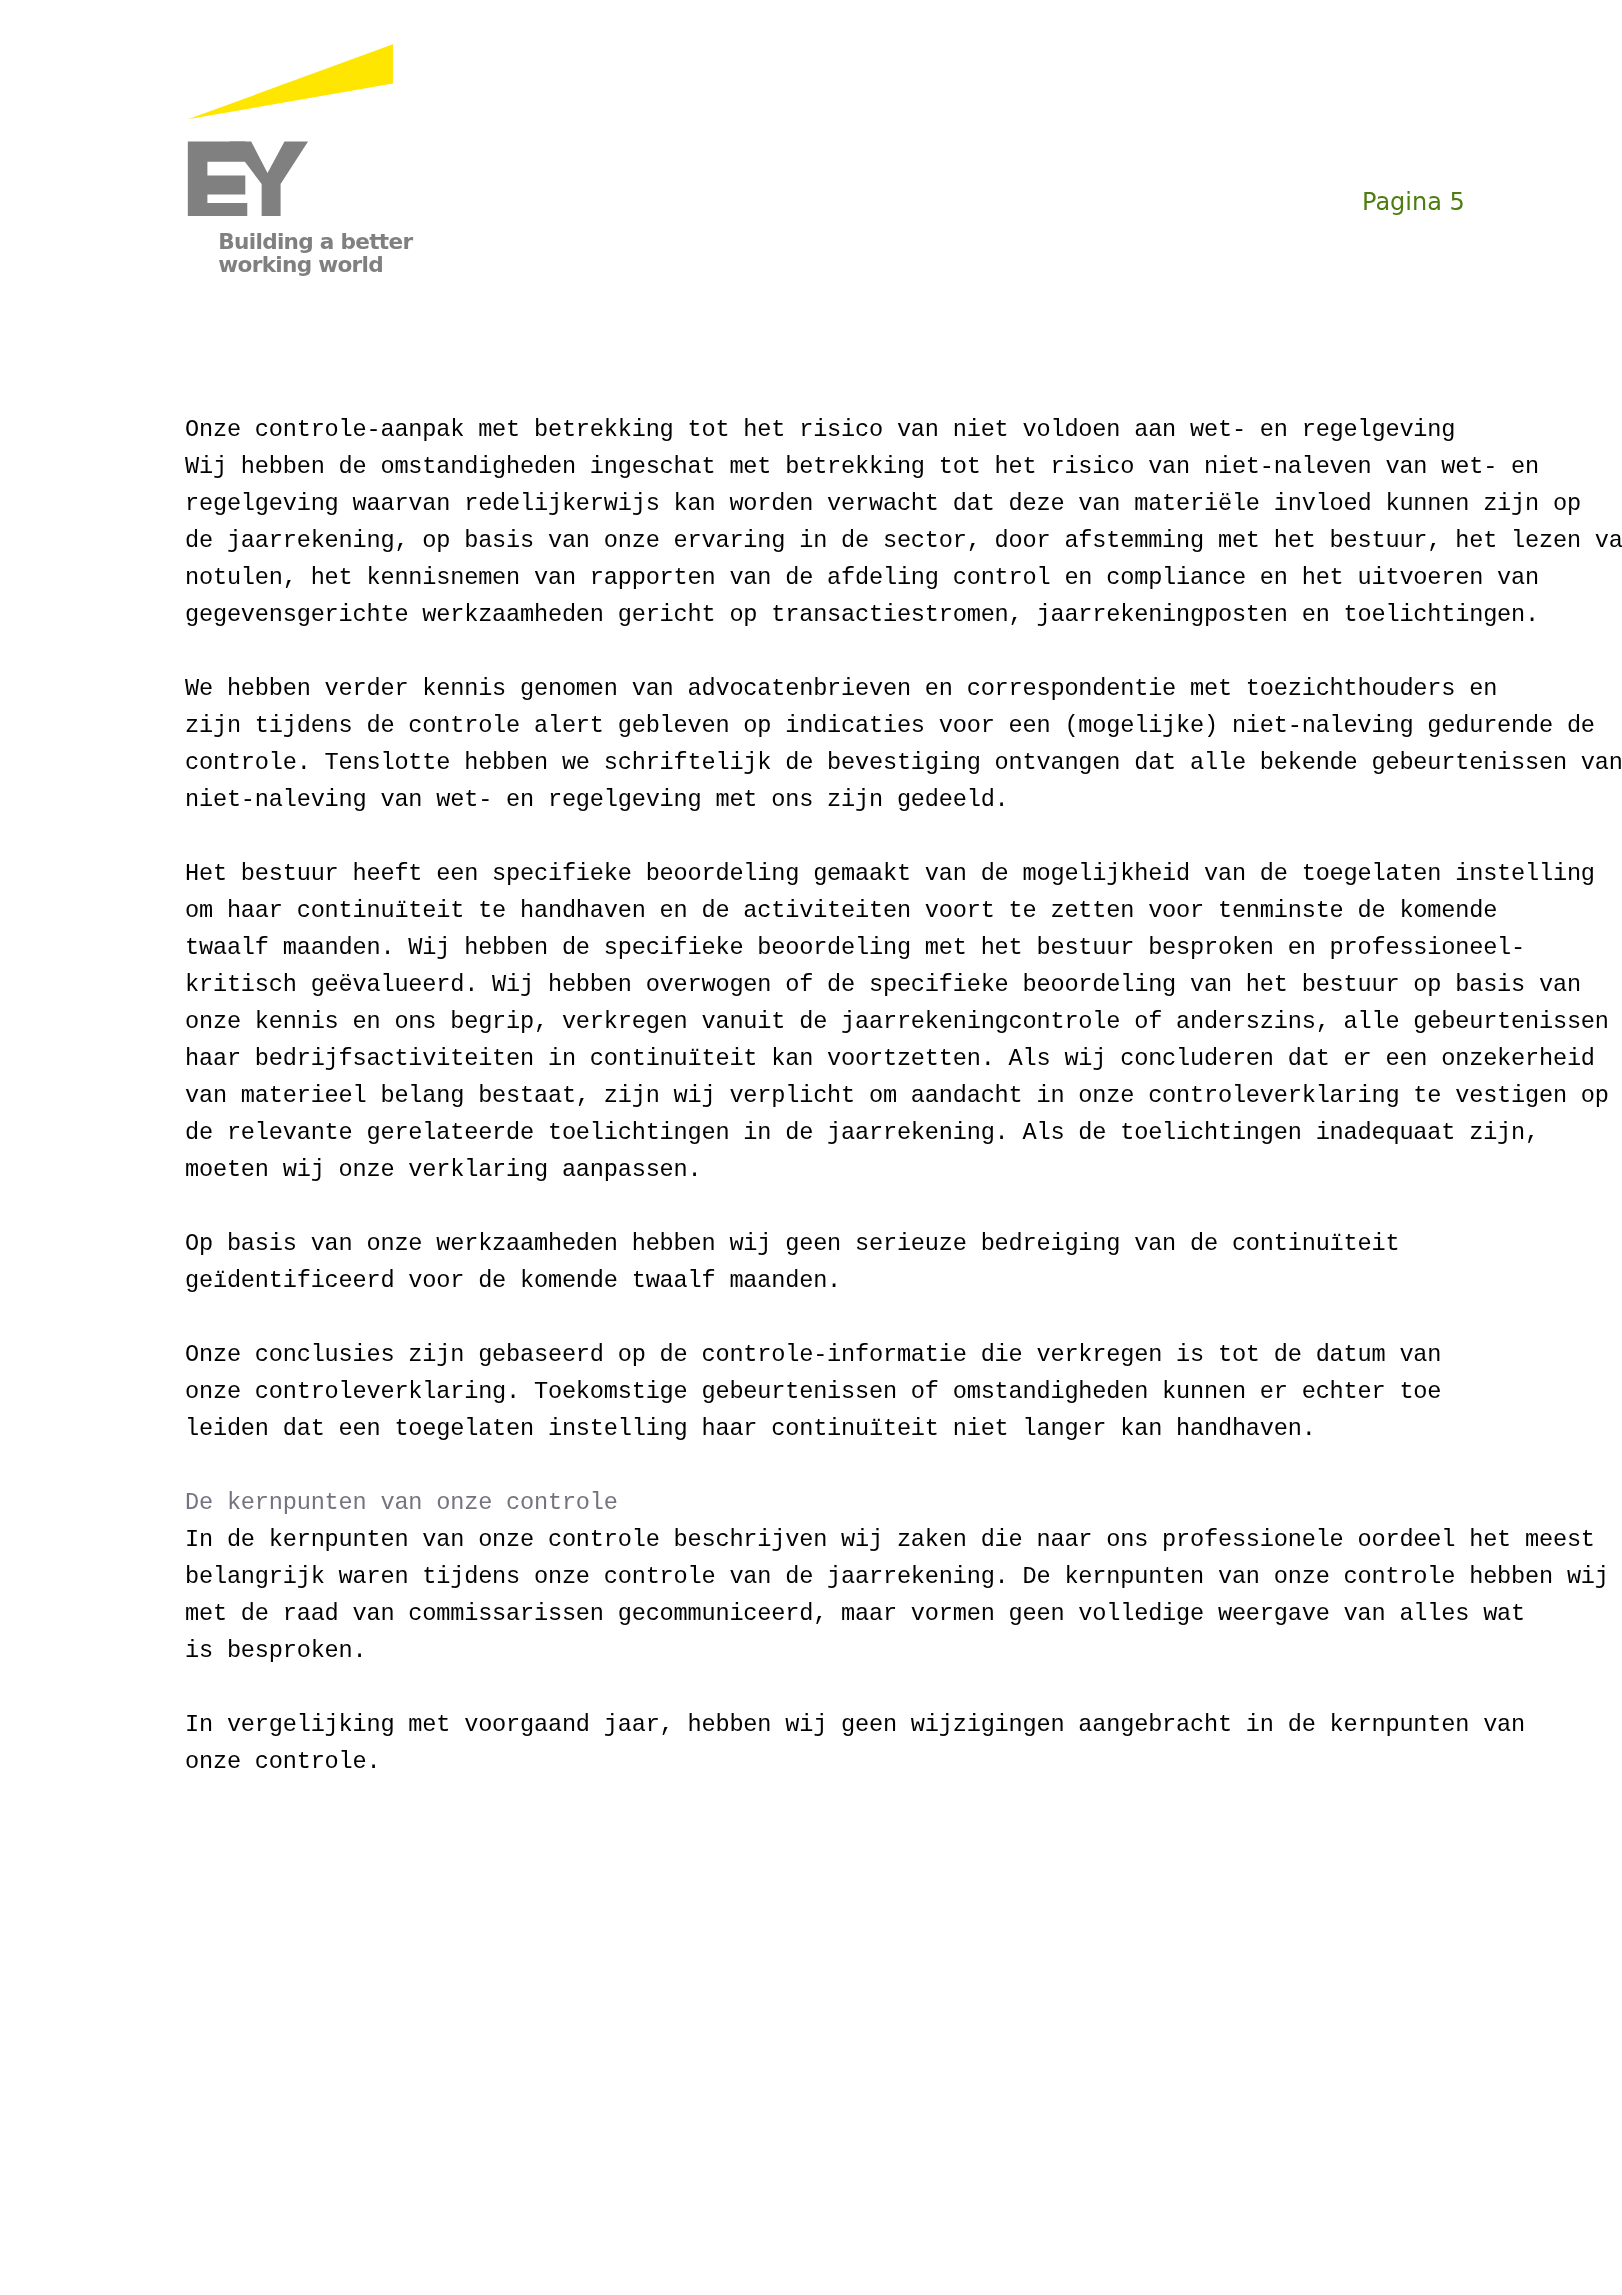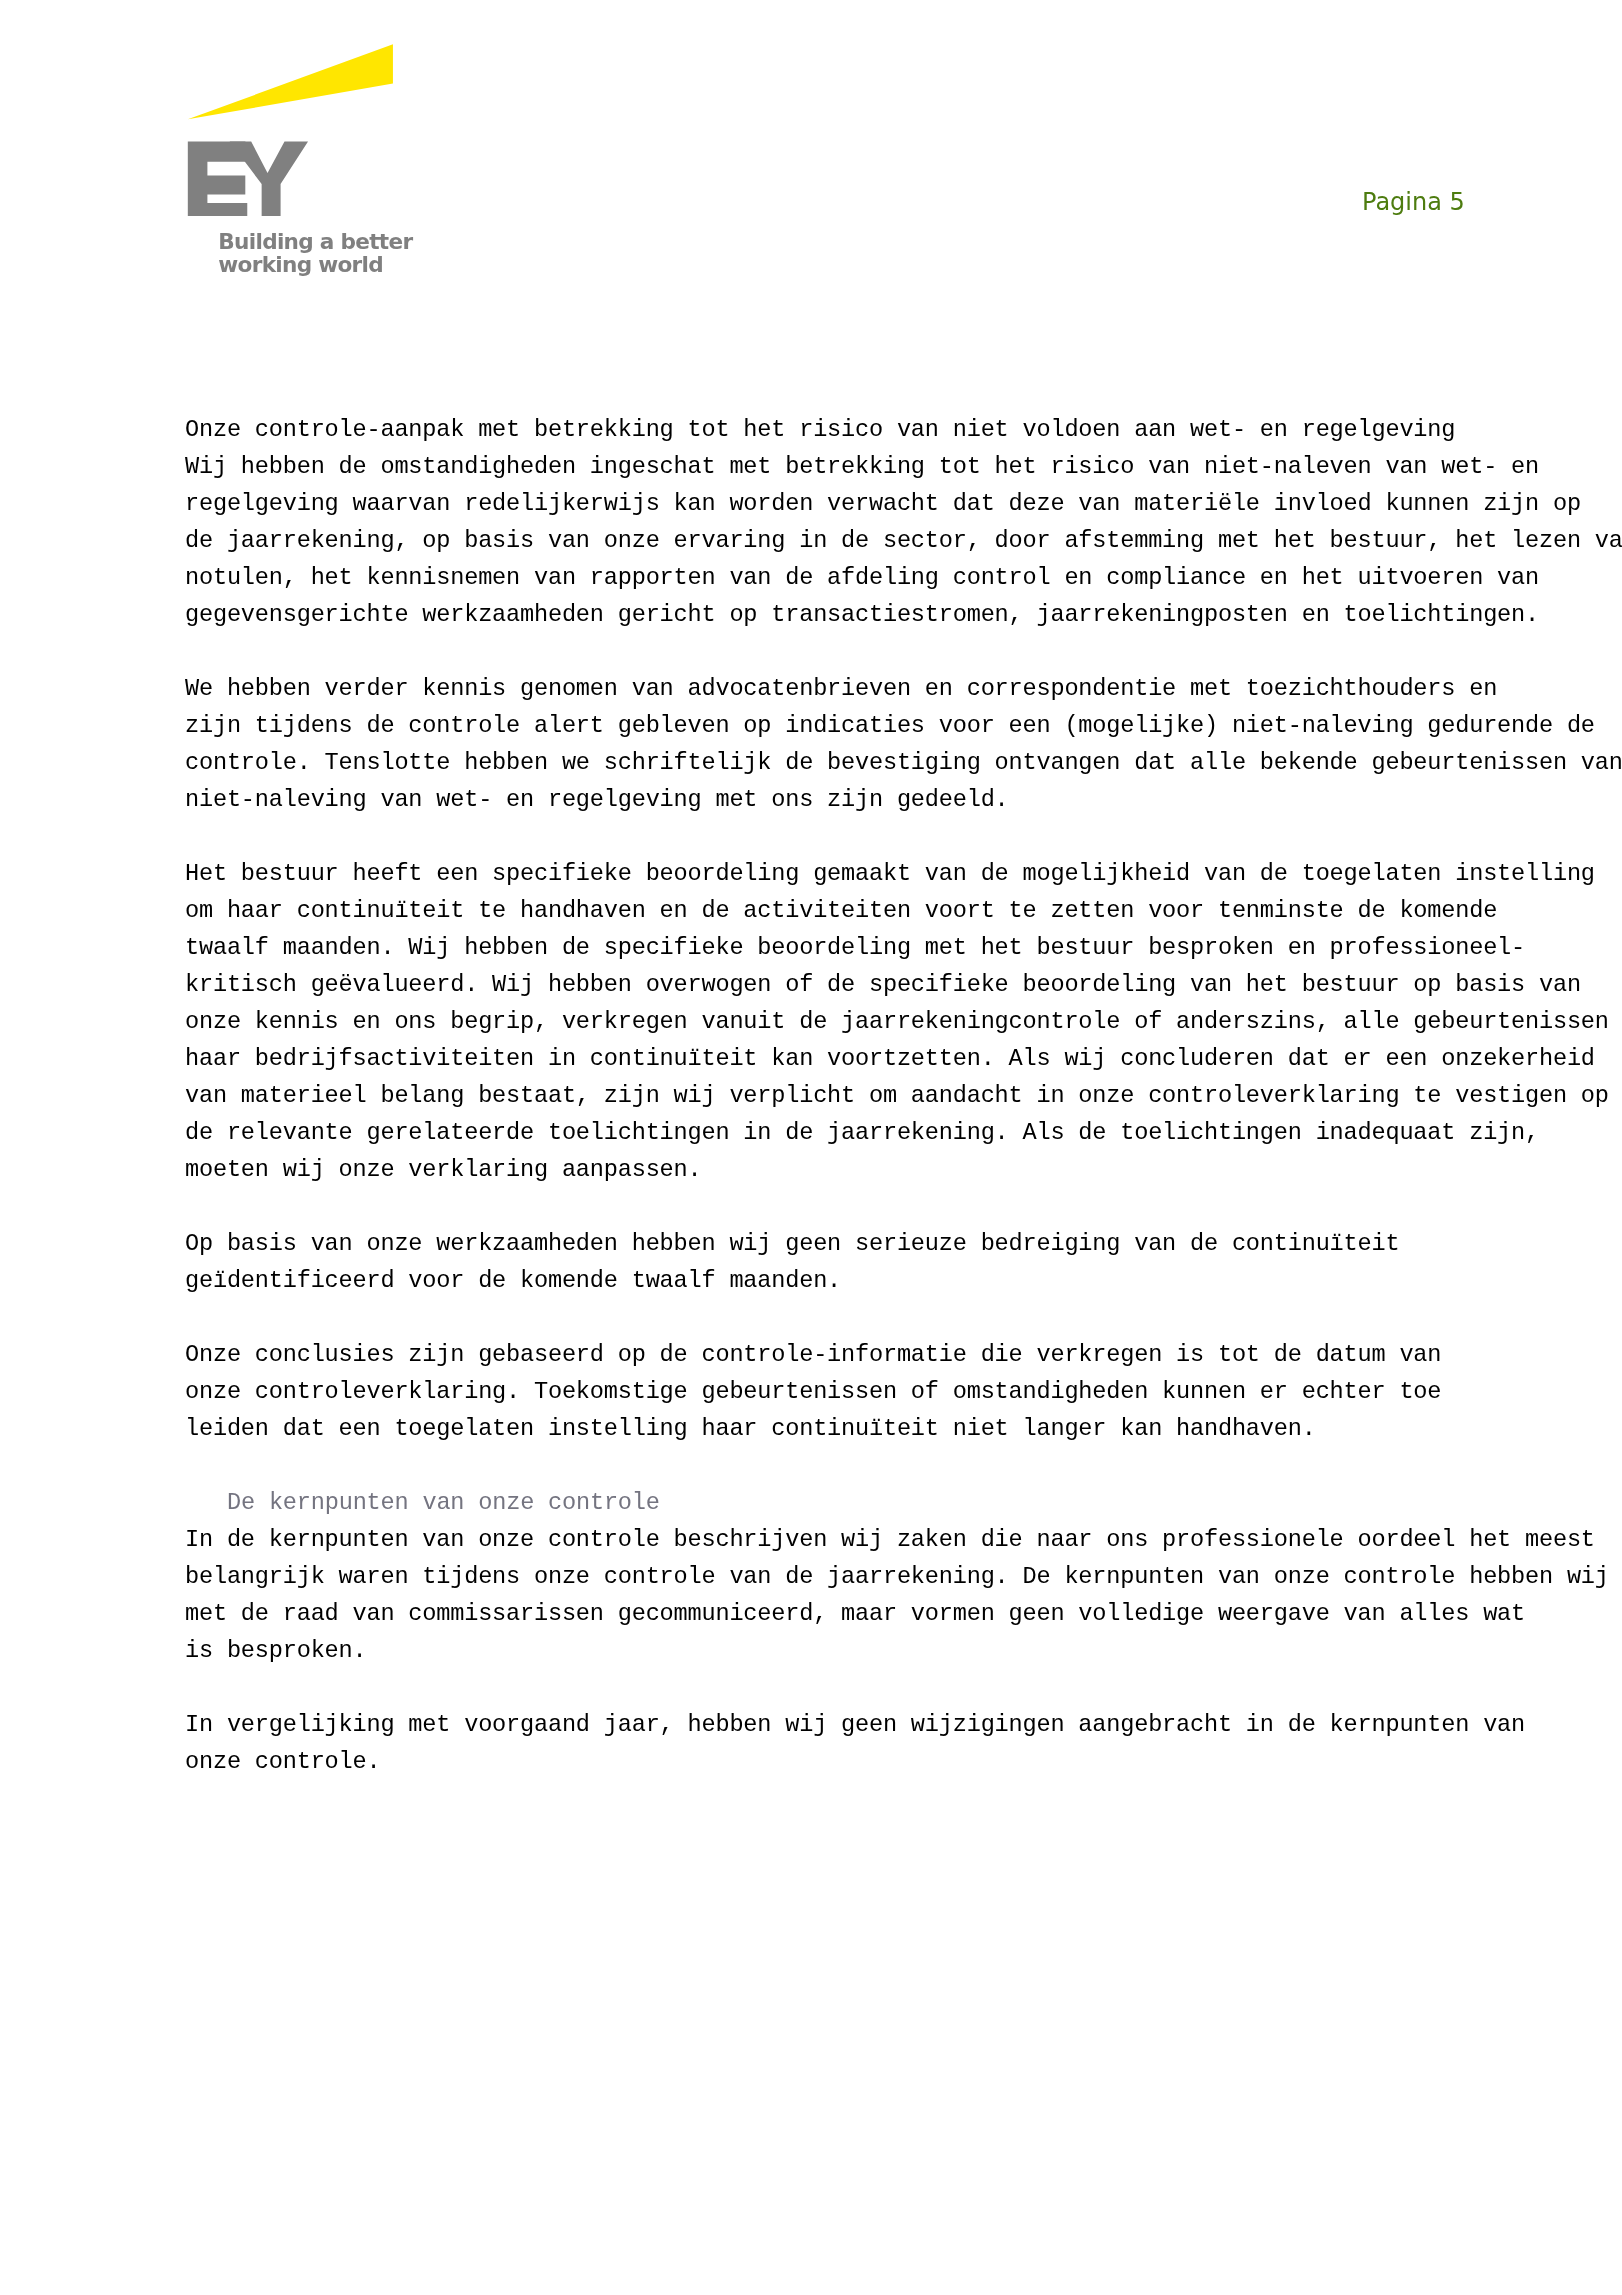--- a/index.html
+++ b/index.html
@@ -64,21 +64,20 @@
       white-space: nowrap;
       letter-spacing: -0.2px;
       word-spacing: 0px;
       font-family: Liberation Mono, monospace;
     }
     .blank {
       height: 37px;
     }
     .section-heading {
       color: #747480;
-      margin-left: 42px;
     }
   </style>
 </head>
 <body>
 
 <div class="logo">
   <svg width="216" height="196" viewBox="0 0 330 300">
     <polygon points="4,123 318,8 318,68" fill="#FFE600"></polygon>
     <g fill="#808080">
 

